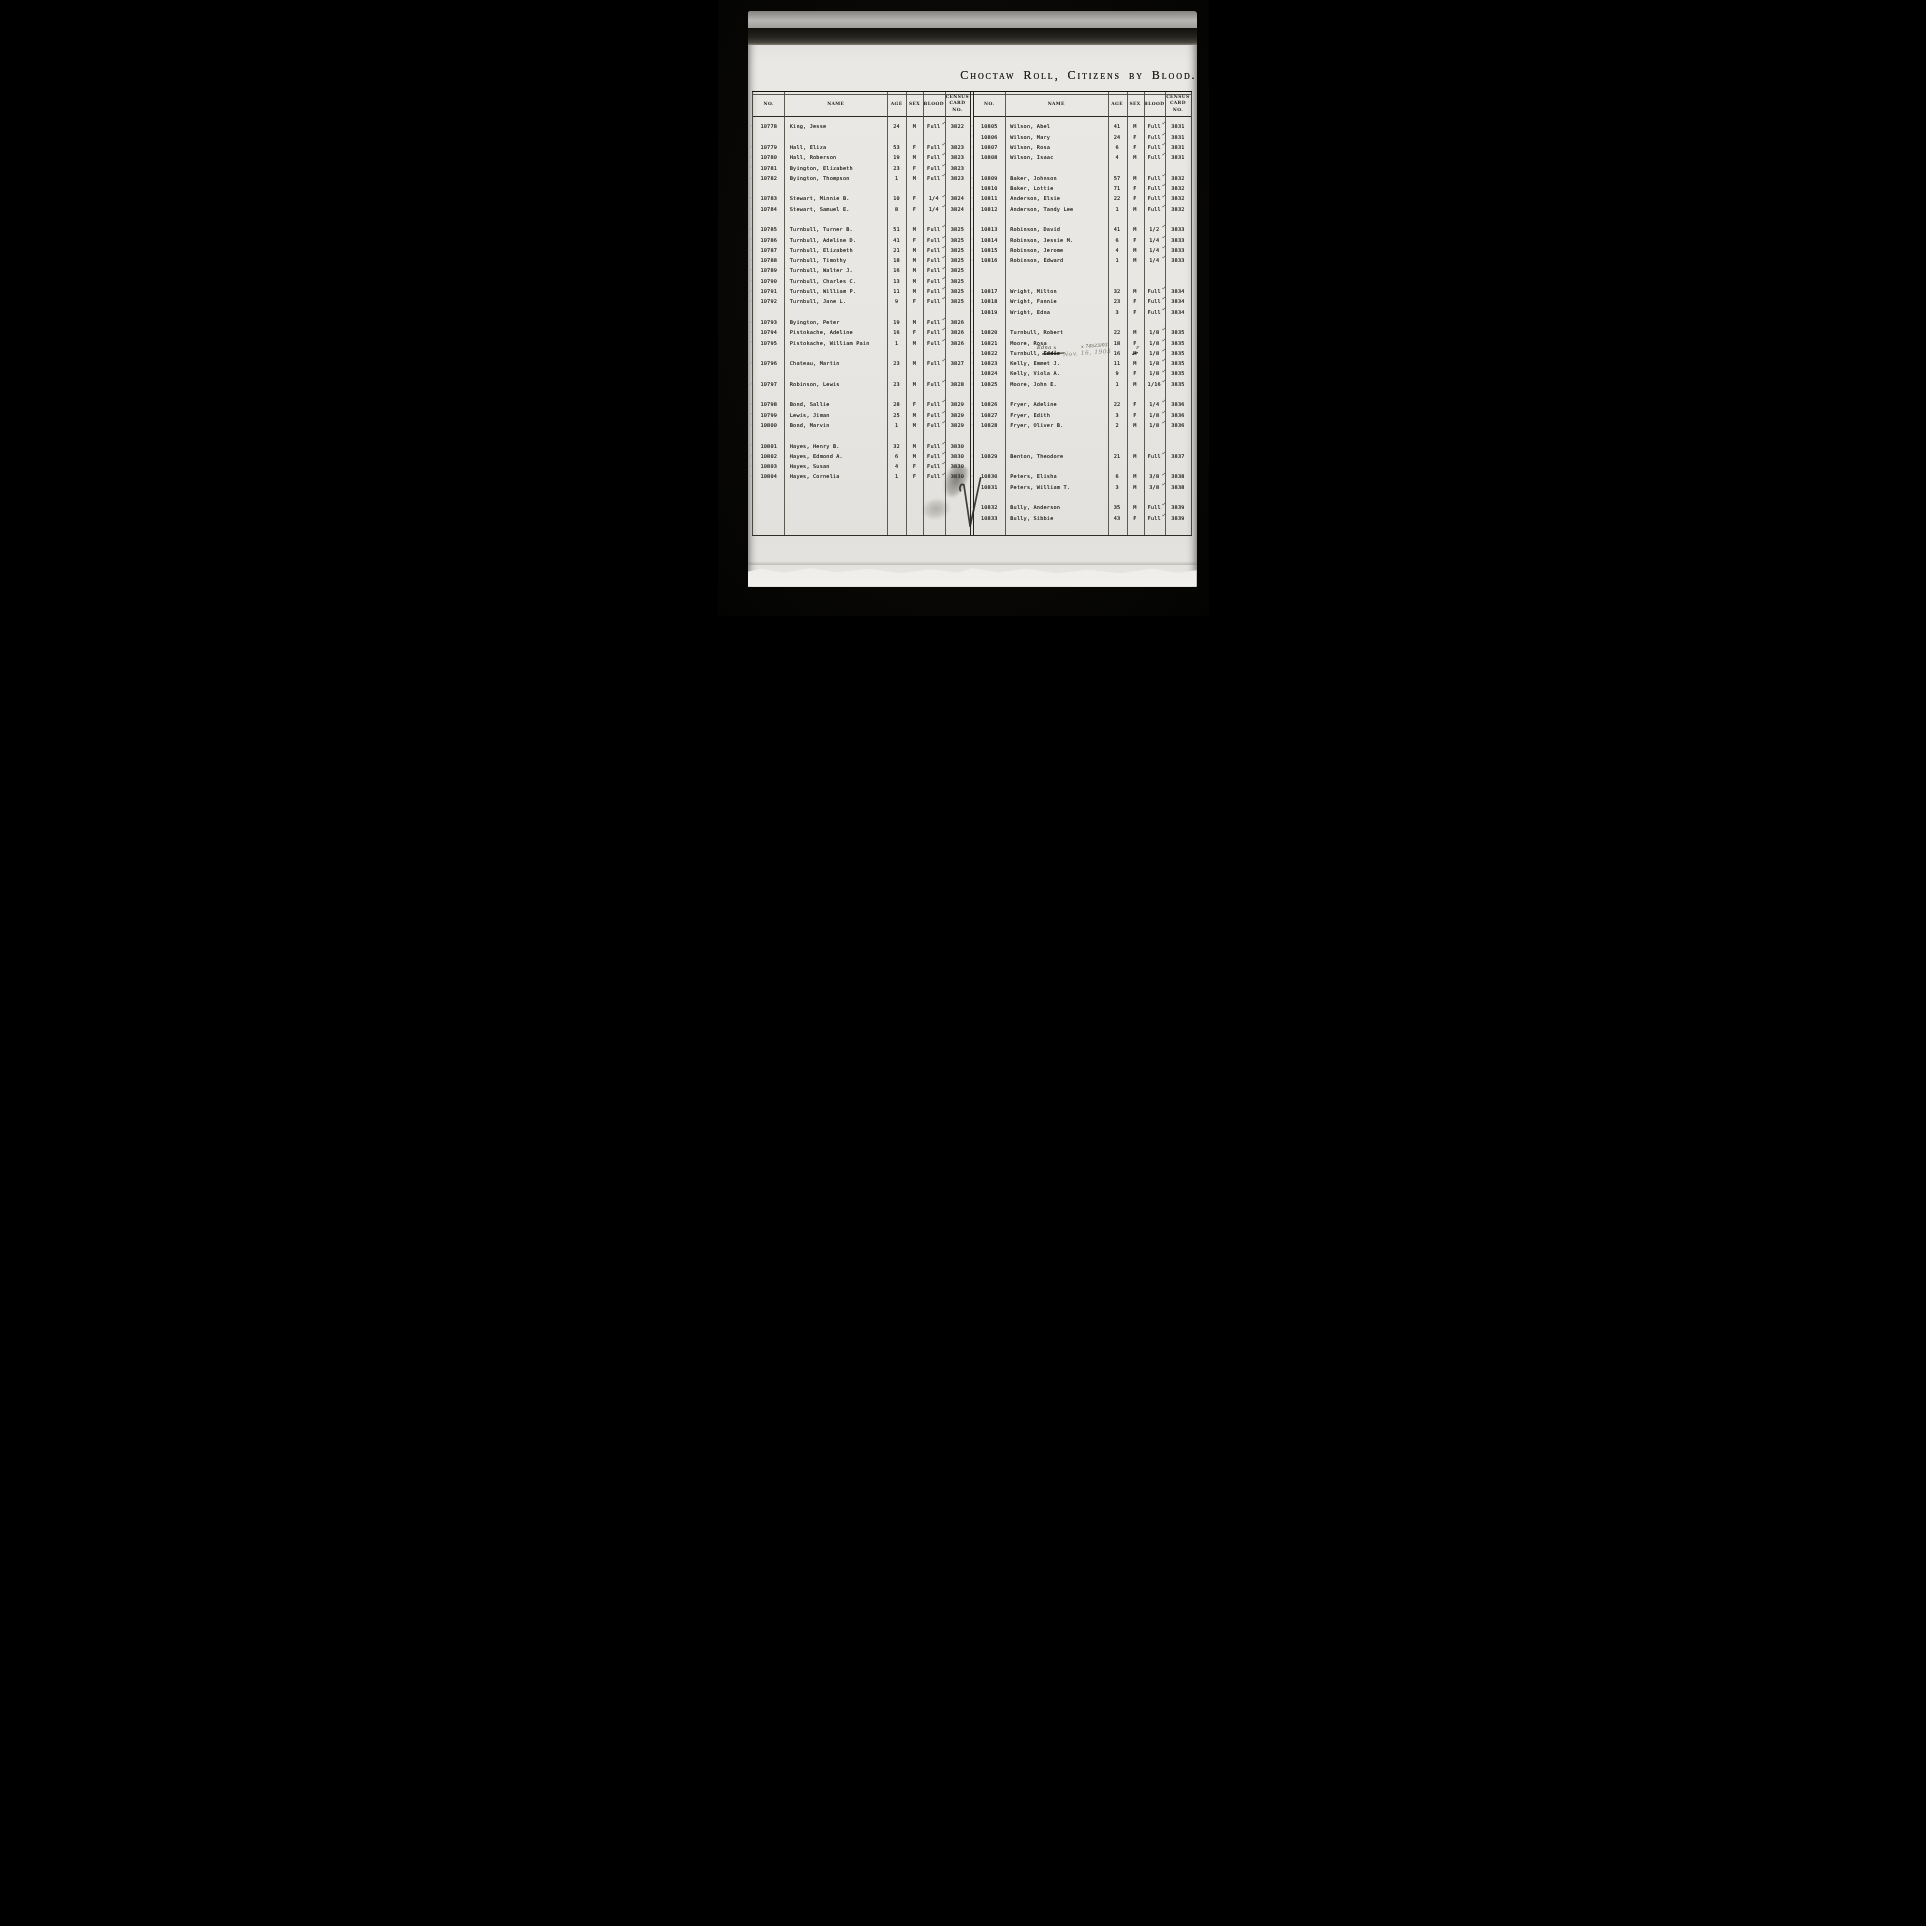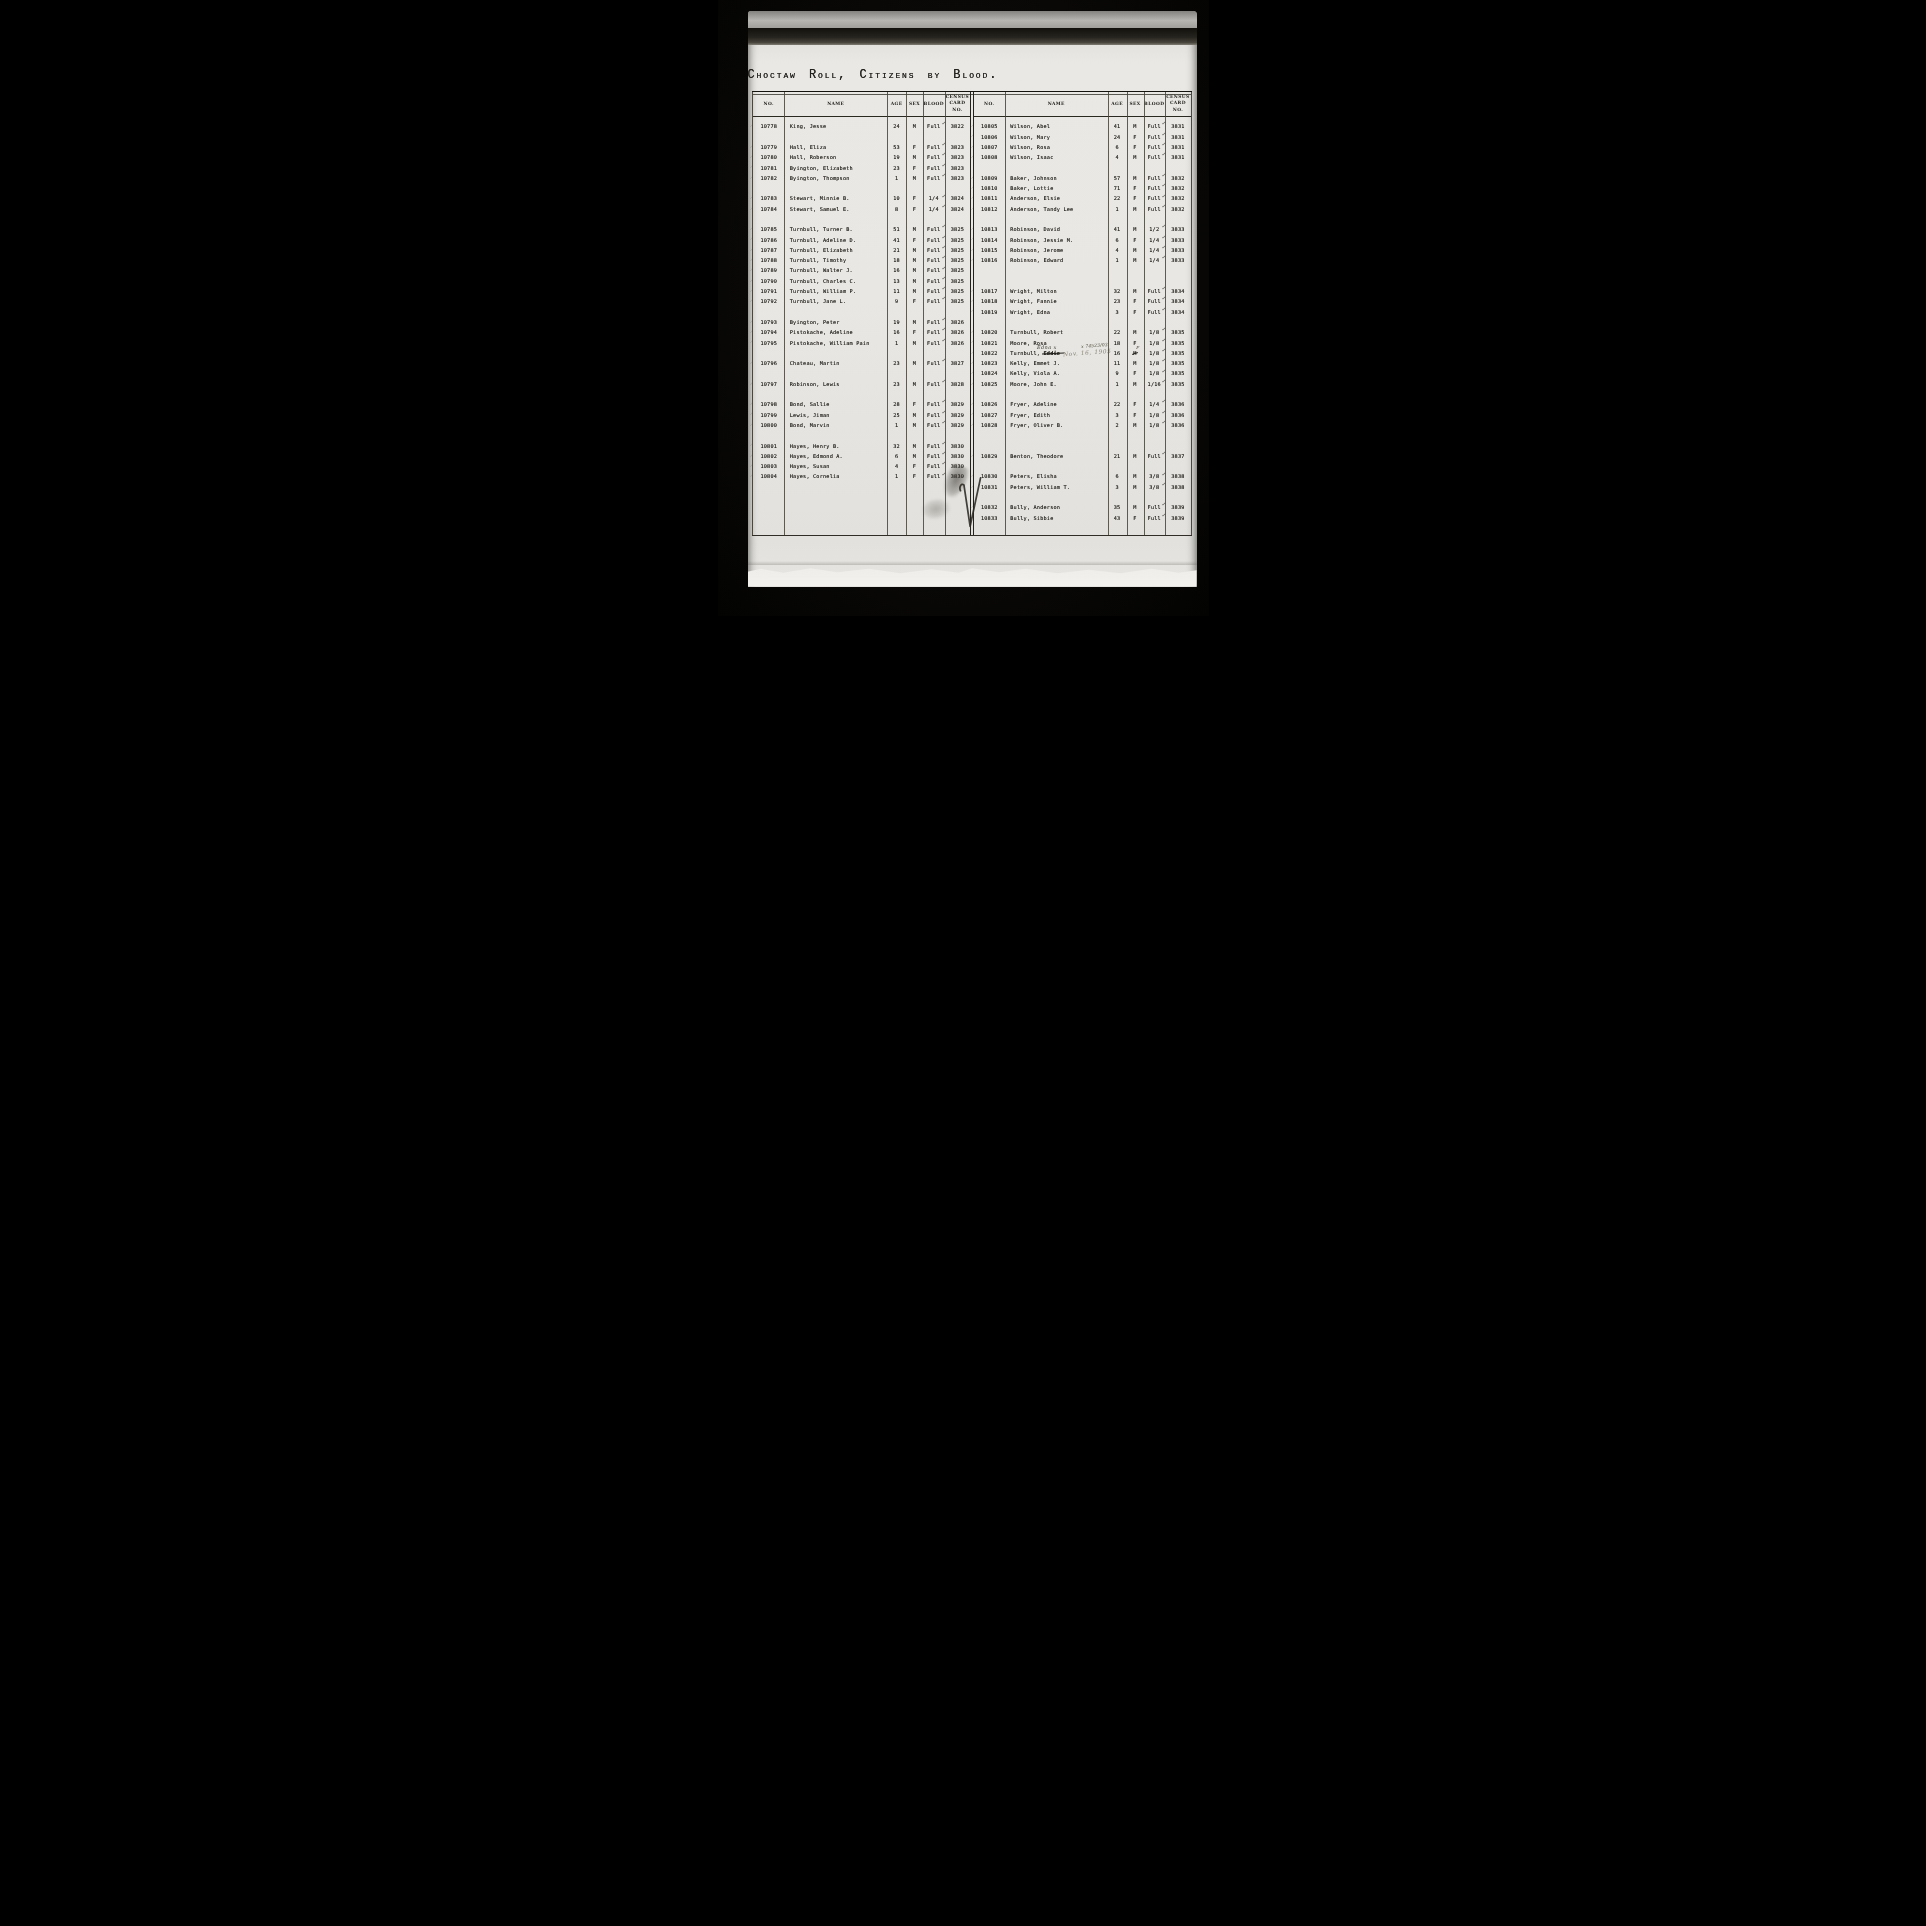--- a/index.html
+++ b/index.html
@@ -6,22 +6,22 @@
   .stage{position:relative;width:491px;height:616px;margin:0 auto;overflow:hidden;
     background:radial-gradient(ellipse at 50% 45%, #151310 0%, #0a0907 55%, #030302 100%);
     font-family:"DejaVu Sans Mono", monospace;}
   .paper{position:absolute;left:30px;top:10.8px;width:449px;height:576px;border-radius:3.1px 3.9px 0.8px 0.8px;
     background:linear-gradient(180deg,#d8d7d3 0%,#e9e8e4 9%,#e8e7e3 50%,#e2e1dd 92%,#e6e5e1 100%);
     box-shadow:inset 5.4px 0 8.5px -4.6px rgba(0,0,0,.55), inset -6.2px 0 10px -5.4px rgba(0,0,0,.6), inset 0 -3.9px 9.2px -5.4px rgba(0,0,0,.25);}
   .curl{position:absolute;top:0;left:0;right:0;height:17px;border-radius:3.1px 3.9px 0 0;
     background:linear-gradient(180deg,#83827e,#b7b6b2 55%,#a19f9b);}
   .curl-shadow{position:absolute;top:17px;left:0;right:0;height:17px;
     background:linear-gradient(180deg,#12110d,#26241e 55%,#46443b 85%,#807d73);}
-  .title{position:absolute;top:57px;left:0;width:100%;margin:0;text-align:left;
-    font-family:Liberation Mono, monospace;font-weight:normal;font-variant:small-caps;
+  .title{position:absolute;top:57px;left:0;width:100%;margin:0;text-align:right;
+    font-family:Liberation Serif, serif;font-weight:normal;font-variant:small-caps;
     font-size:12px;letter-spacing:1.9px;word-spacing:3.1px;color:#23221e;
     text-shadow:0 0 0.2px rgba(35,34,30,.9);}
   .tables{position:absolute;left:4.6px;right:4.6px;top:80px;height:443px;
     border-top:1.9px solid #14130e;border-bottom:0.8px solid #2f2d26;display:flex;}
   .tables::before{content:"";position:absolute;left:0;right:0;top:1.9px;height:0.8px;background:#2a2922;opacity:.75;}
   .half{position:relative;height:100%;width:calc(50% - 0.8px);
     --cols:14.4% 47.3% 8.7% 7.8% 9.9% 11.9%;}
   .half.left{border-left:0.6px solid #4a473e;border-right:0.8px solid #23221c;}
   .half.right{margin-left:1.2px;border-left:0.8px solid #23221c;border-right:0.6px solid #4a473e;}
   .vline{position:absolute;top:0;bottom:0;width:0.4px;background:#45423a;opacity:.85;}

